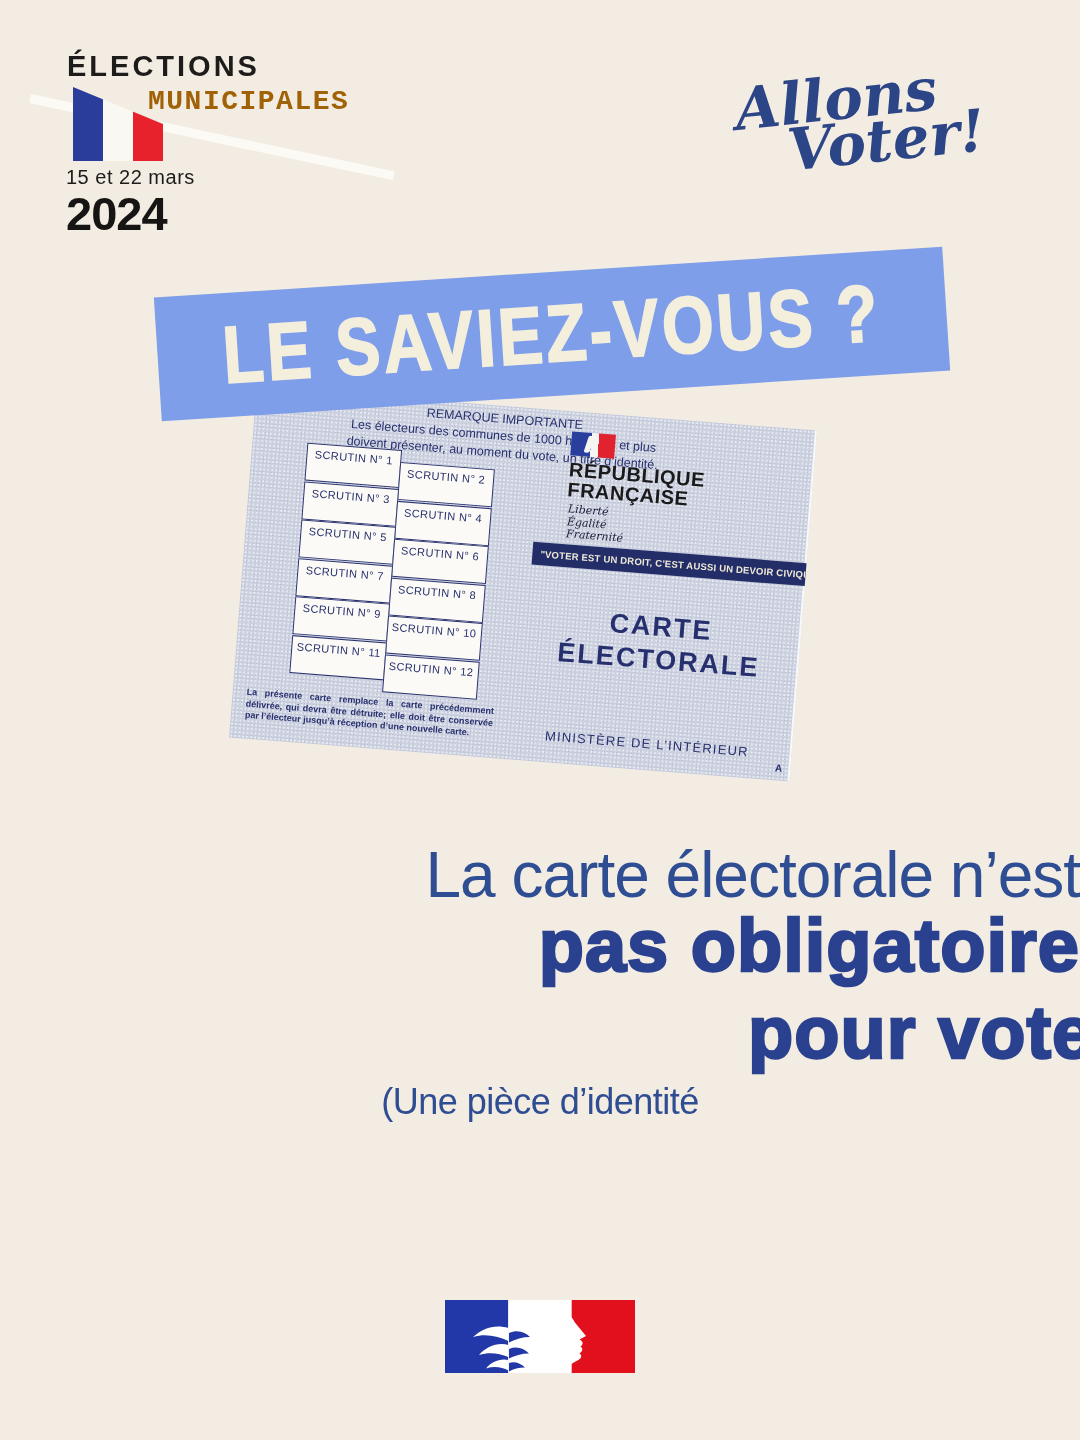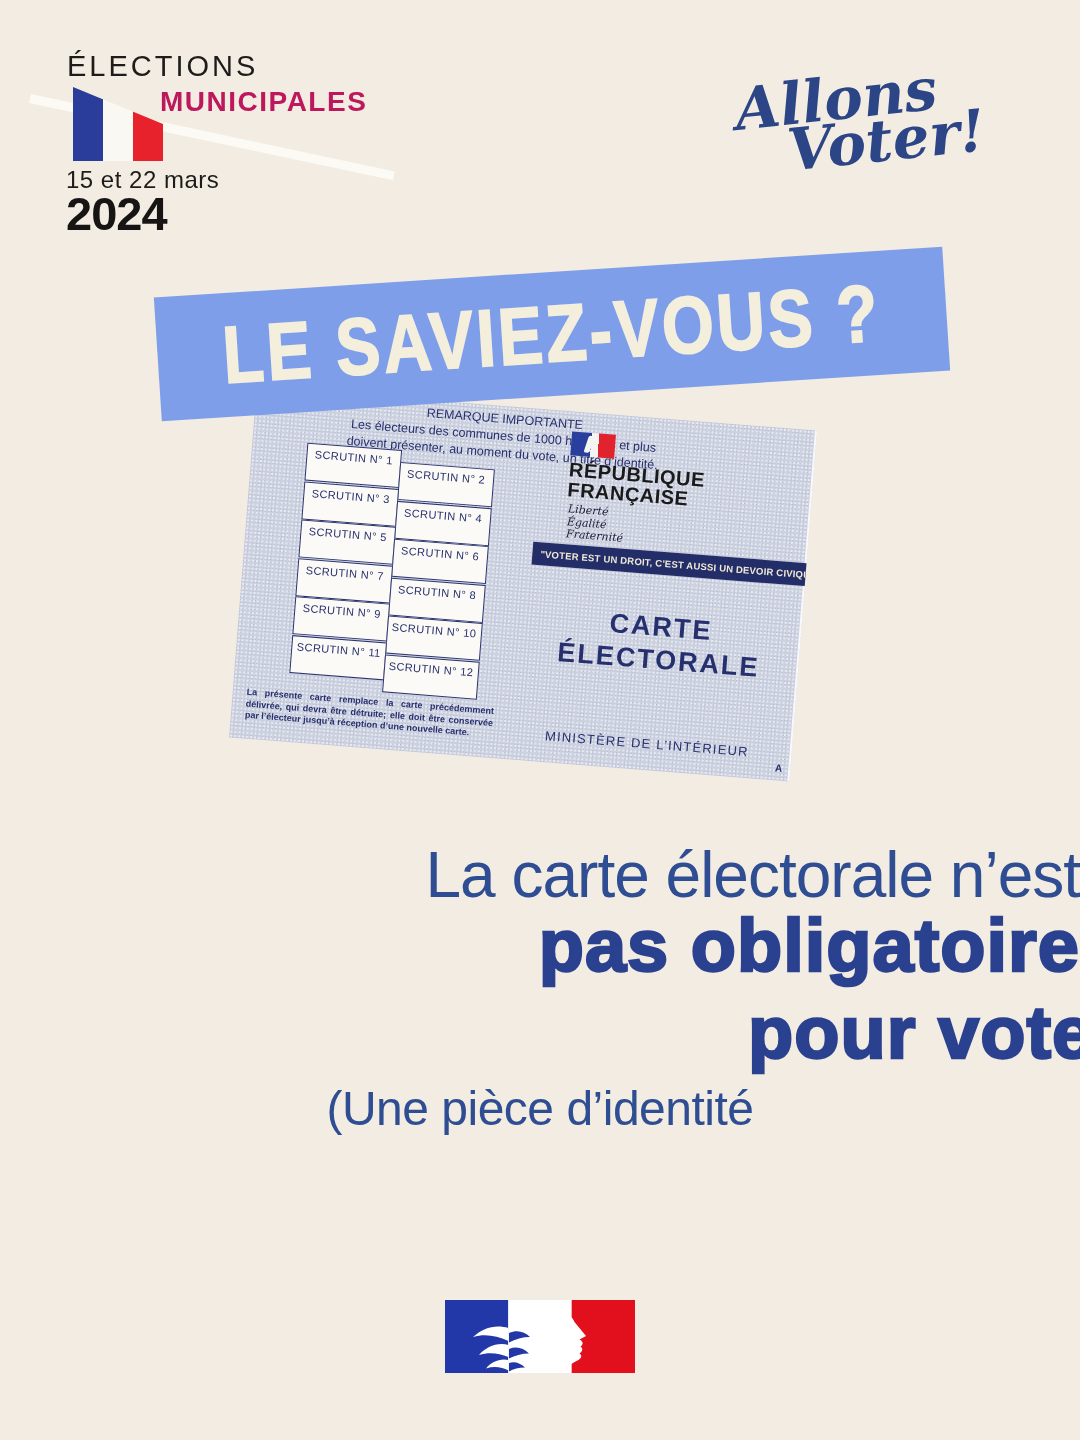--- a/index.html
+++ b/index.html
@@ -4,41 +4,42 @@
 <style>
   html,body{margin:0;padding:0;}
   .page{
     position:relative; width:1080px; height:1440px;
     background:#f2ece2; overflow:hidden;
     font-family:"Liberation Sans", sans-serif;
   }
   
   .kicker{
     position:absolute; left:67px; top:50px;
-    font-size:29px; letter-spacing:3px; color:#1d1c1a; font-weight:400;
+    font-size:29px; letter-spacing:3px; color:#1d1c1a; font-weight:700;
   }
   .main-title{
-    position:absolute; left:160px; top:86px;
-    font-size:28px; letter-spacing:1.5px; color:#be185d; font-weight:700;
+    position:absolute; left:148px; top:86px;
+    font-size:28px; letter-spacing:1.5px; color:#a16207; font-weight:700;
     z-index:4;
+    font-family:Liberation Mono, monospace;
   }
   .swoosh{
     position:absolute; left:30px; top:94px; width:372px; height:9px;
     background:#fcfaf4; transform:rotate(12deg); transform-origin:left center;
     z-index:2;
   }
   .flag{
     position:absolute; left:73px; top:87px; width:90px; height:74px;
     background:linear-gradient(90deg,#2b3d9b 0 33.4%,#faf8f2 33.4% 66.7%,#e8222d 66.7% 100%);
     clip-path:polygon(0 0,100% 50%,100% 100%,0 100%);
     z-index:3;
   }
   .dates{
     position:absolute; left:66px; top:166px;
-    font-size:24px; color:#1d1c1a; letter-spacing:0.5px;text-align:center;
+    font-size:20px; color:#1d1c1a; letter-spacing:0.5px;text-align:center;
   }
   .year{
     position:absolute; left:66px; top:186px;
     font-size:47px; color:#161513; font-weight:700; letter-spacing:-1px;
   }
   
   .allons{
     position:absolute; left:737px; top:68px; color:#2c4586;
     transform:rotate(-6deg);
     font-family:"DejaVu Serif", serif; font-style:italic; font-weight:700;
@@ -140,21 +141,21 @@
   .msg2 span::before{
     content:""; position:absolute; left:-20px; right:-24px; top:48px; height:28px;
     background:#edbcb4; z-index:-1;
   }
   .msg3 span::before{
     content:""; position:absolute; left:-6px; right:-30px; top:42px; height:28px;
     background:#edbcb4; z-index:-1;
   }
   .note{
     position:absolute; left:0; top:1080px; width:1080px; text-align:center;
-    font-size:48px; line-height:1.2; color:#2e4d92; letter-spacing:-0.5px;
+    font-size:36px; line-height:1.2; color:#2e4d92; letter-spacing:-0.5px;
   }
   
   .marianne{ position:absolute; left:445px; top:1300px; width:190px; height:73px; }
 </style>
 </head>
 <body>
 
 <div class="page">
 
   <div class="swoosh"></div>

